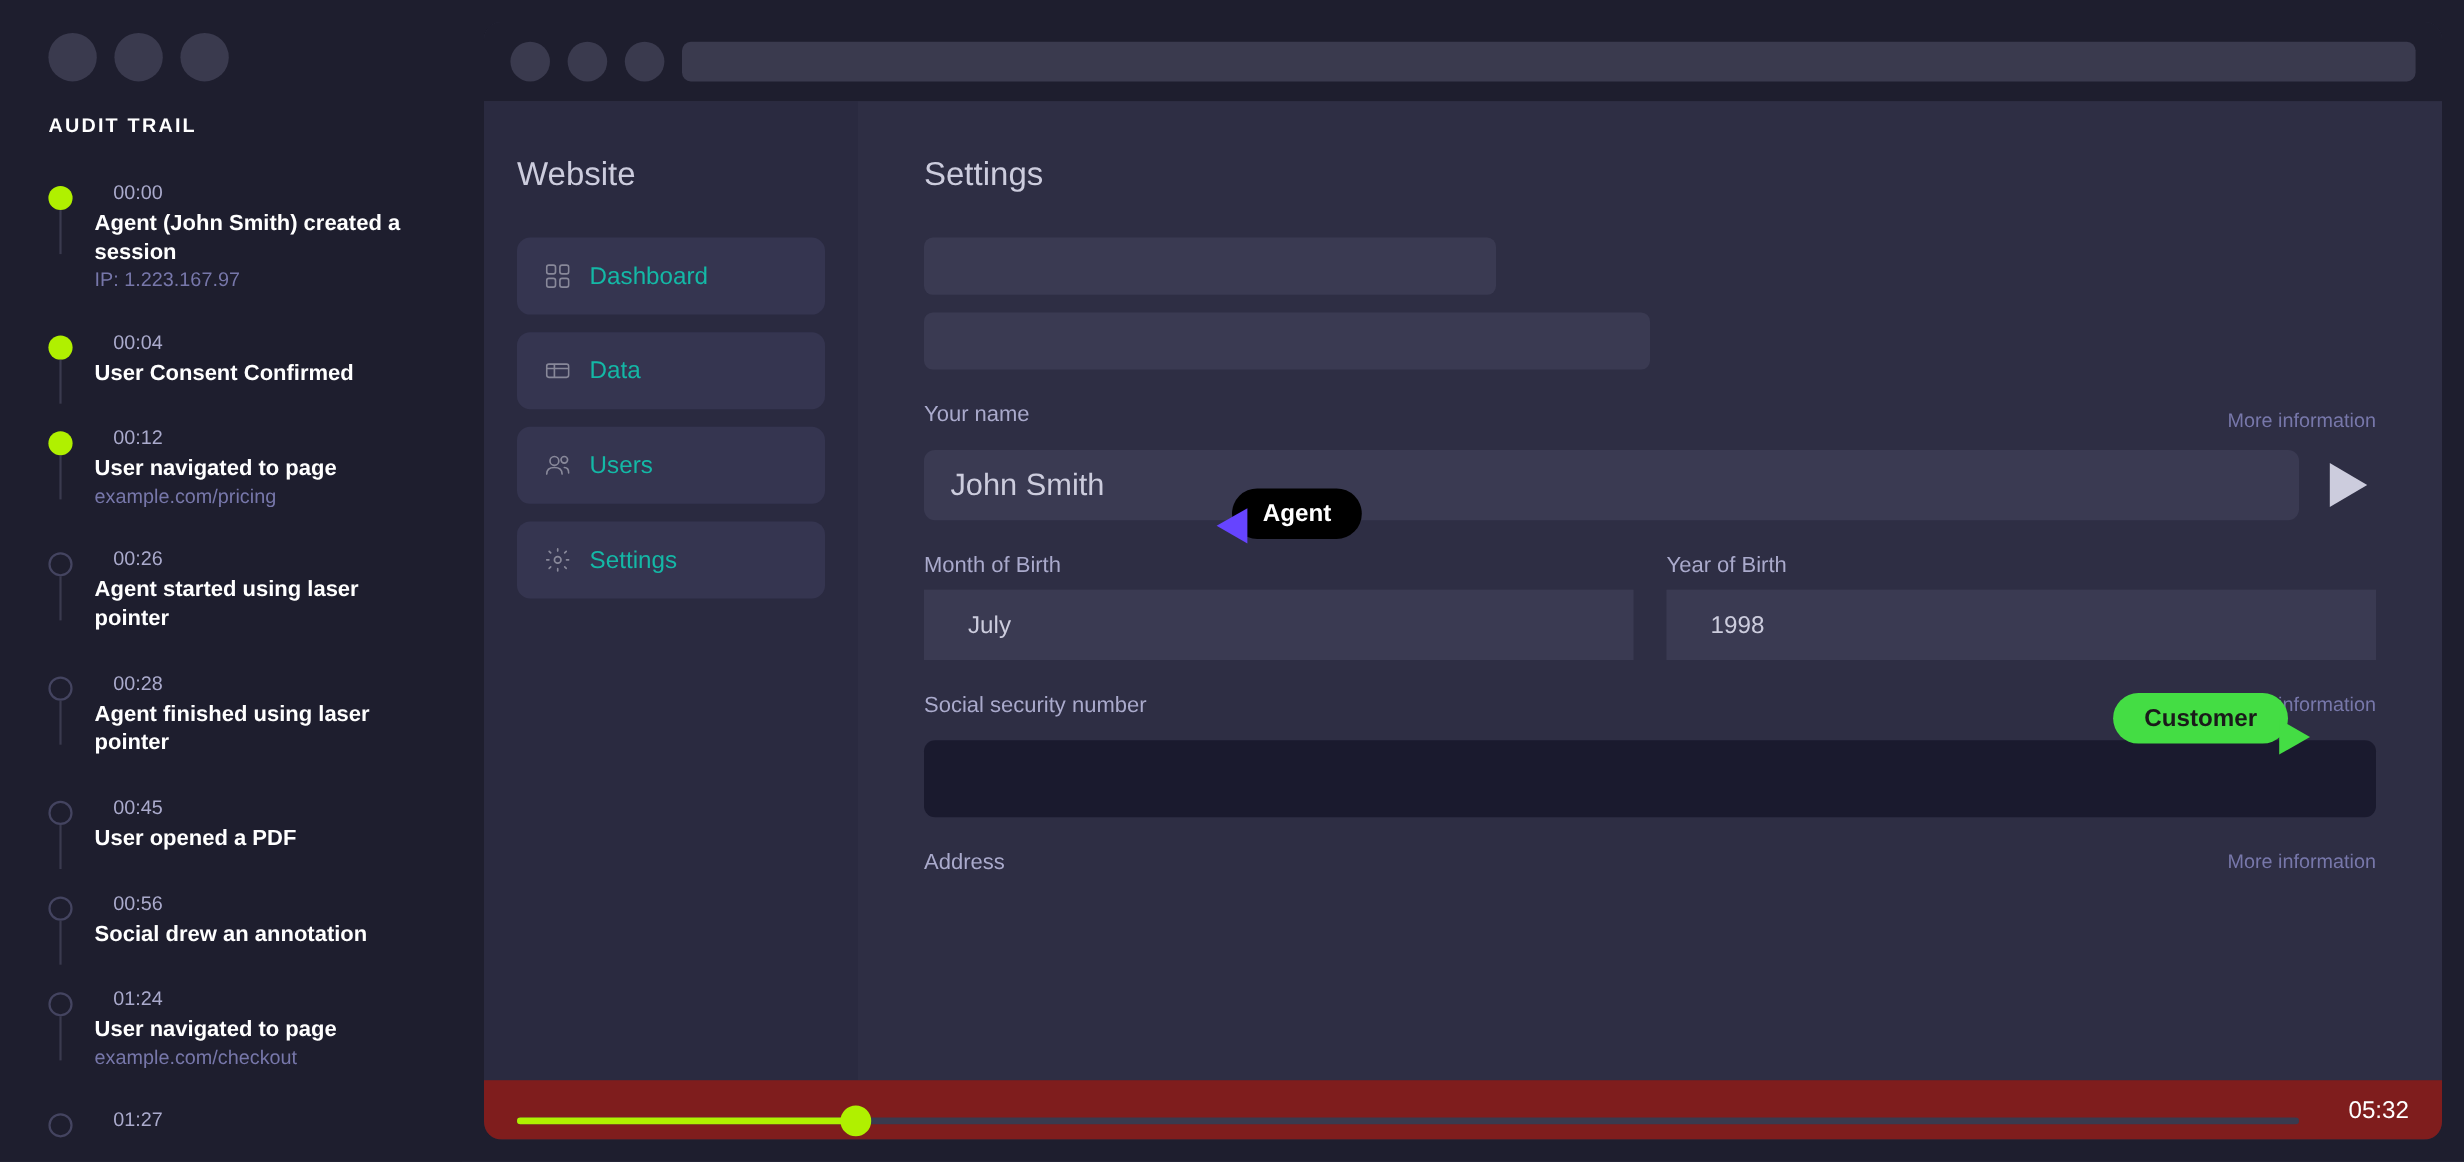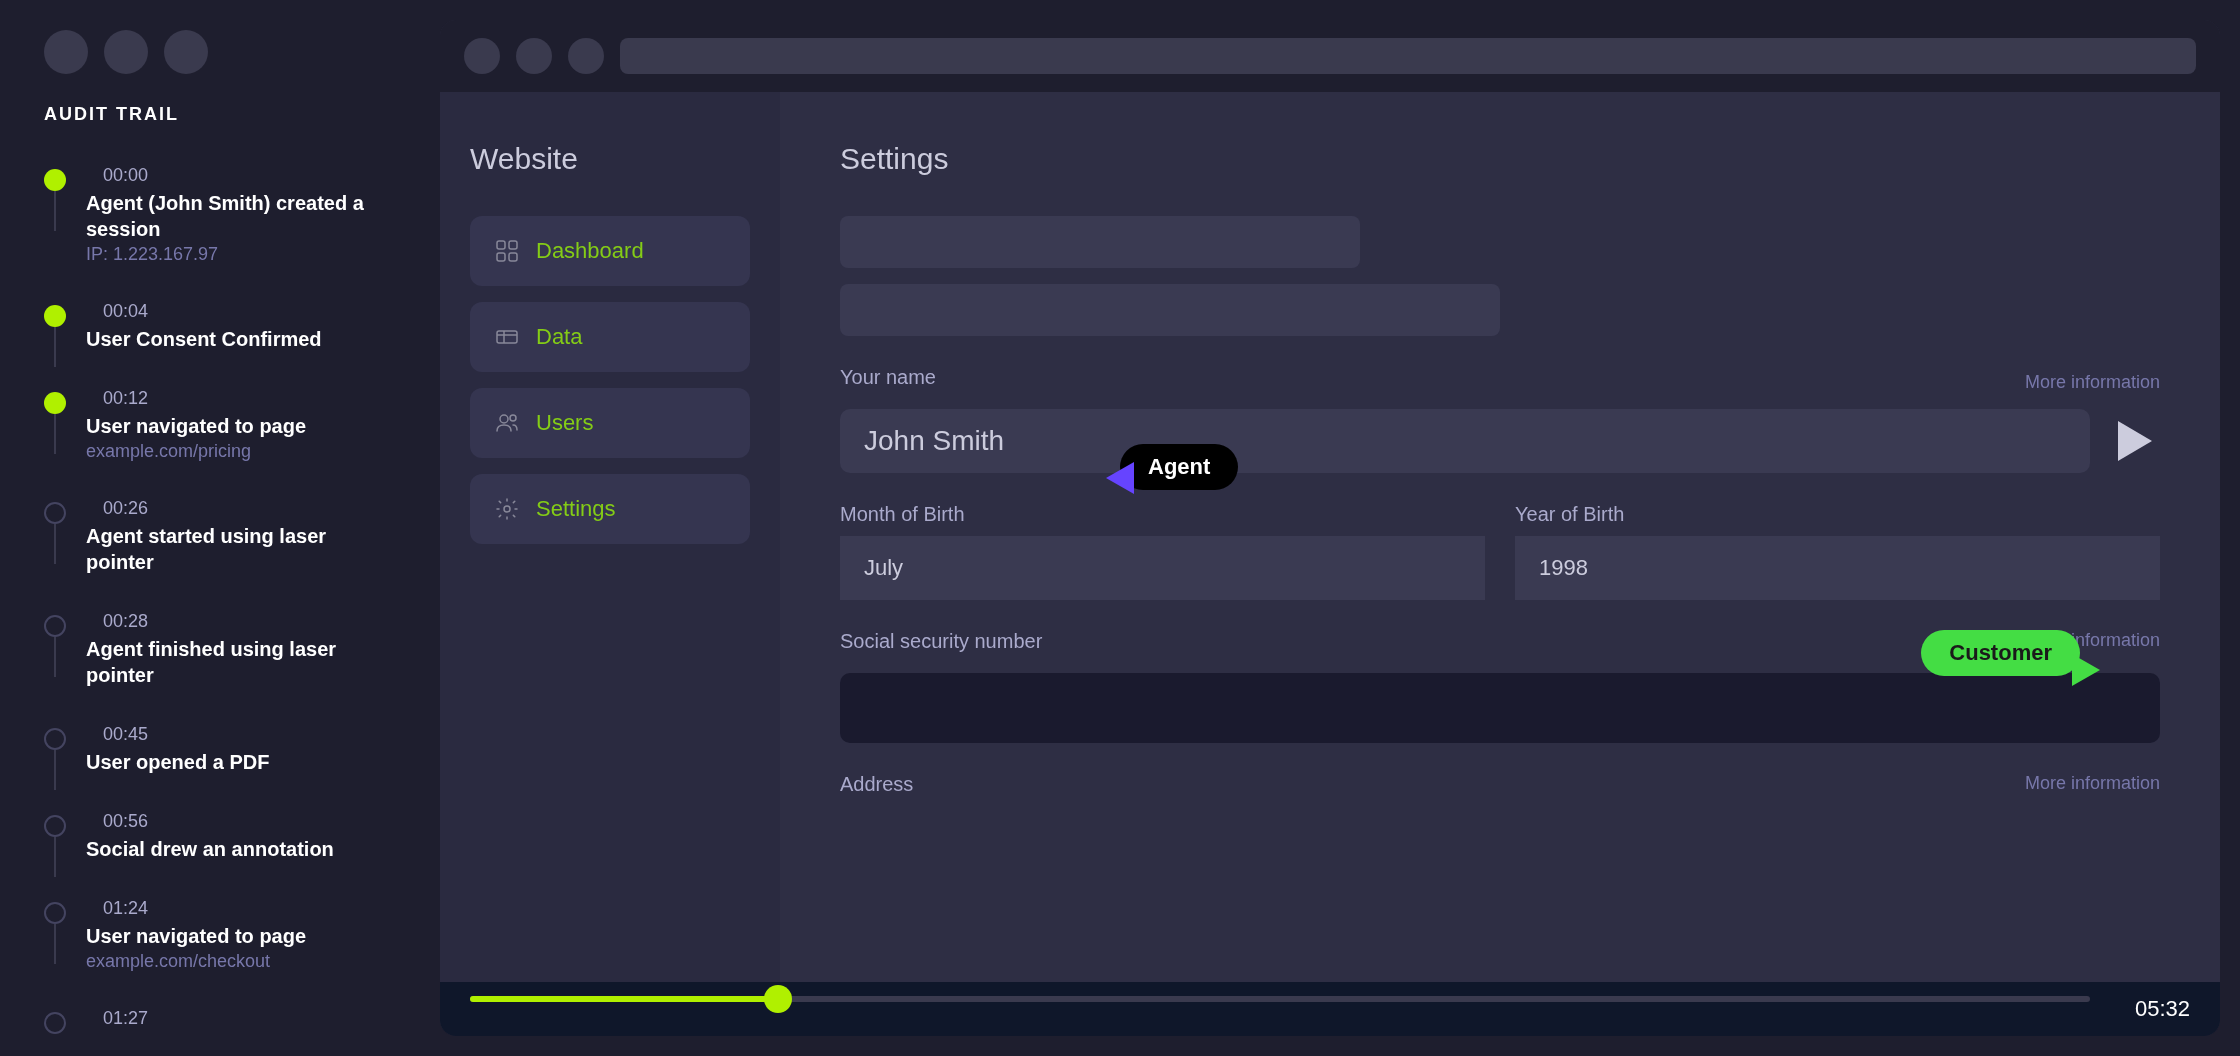--- a/index.html
+++ b/index.html
@@ -168,21 +168,21 @@
     }
 
     .nav-item {
       display: flex;
       align-items: center;
       gap: 16px;
       background: #353550;
       border-radius: 12px;
       padding: 22px 24px;
       margin-bottom: 16px;
-      color: #84cc16;
+      color: #14b8a6;
       font-size: 22px;
       cursor: pointer;
     }
 
     .nav-icon {
       width: 26px;
       height: 26px;
       display: flex;
       align-items: center;
       justify-content: center;
@@ -283,21 +283,21 @@
     .birth-col {
       flex: 1;
     }
 
     .birth-input {
       background: #3a3a52;
       border-radius: 0;
       height: 64px;
       display: flex;
       align-items: center;
-      padding: 0 24px;
+      padding: 0 40px;
       color: #ccccdd;
       font-size: 22px;
     }
 
     .ssn-section {
       margin-bottom: 30px;
       position: relative;
     }
 
     .ssn-label-row {
@@ -364,24 +364,24 @@
       width: 0;
       height: 0;
       border-top: 16px solid transparent;
       border-bottom: 16px solid transparent;
       border-left: 28px solid #44dd44;
       z-index: 11;
     }
 
     
     .progress-bar-area {
-      background: #0f172a;
+      background: #7f1d1d;
       padding: 14px 30px;
       display: flex;
-      align-items: flex-start;
+      align-items: flex-end;
       gap: 20px;
     }
 
     .progress-track {
       flex: 1;
       height: 6px;
       background: #3a3a4e;
       border-radius: 3px;
       position: relative;
     }

